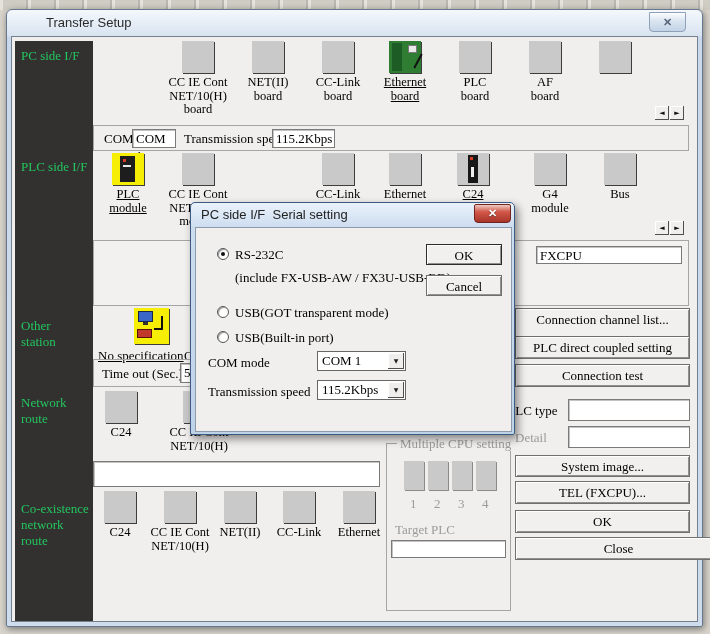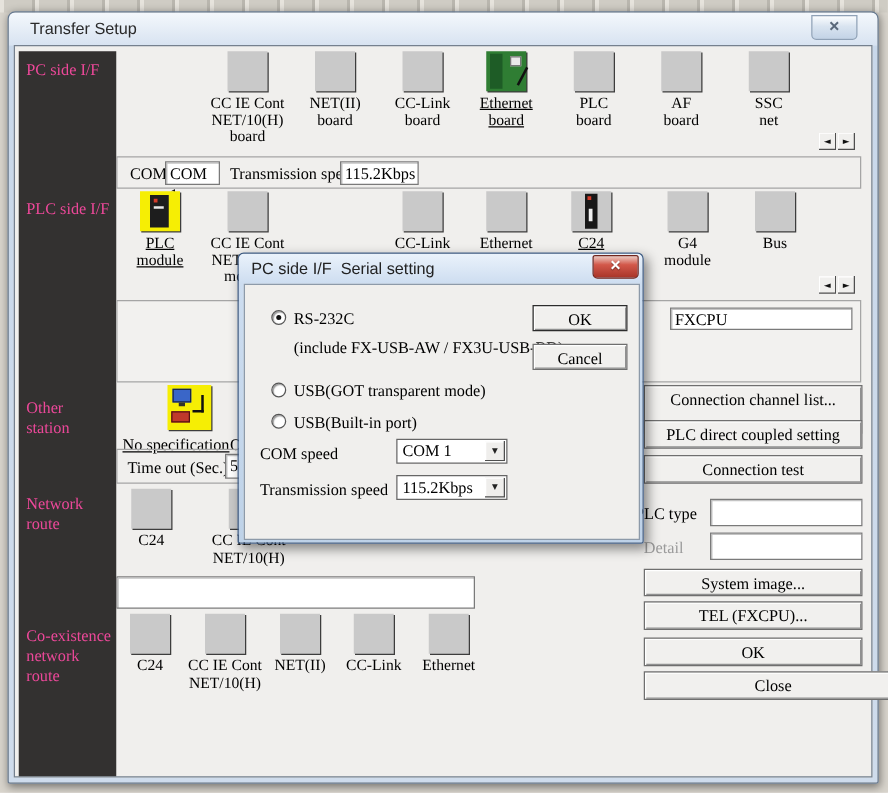--- a/index.html
+++ b/index.html
@@ -10,32 +10,32 @@
   
   .top-strip{position:absolute;left:0;top:0;width:710px;height:10px;
     background:repeating-linear-gradient(90deg,#e6e3dc 0 3px,#cfccc4 3px 26px,#b9b6ae 26px 28px);}
 
   
   .window{position:absolute;left:6px;top:9px;width:697px;height:618px;
     border:1px solid #65788f;border-radius:6px 6px 2px 2px;
     background:linear-gradient(#f4f8fc,#d8e3f1 26px,#c9d8ea 27px,#cfdcec);
     box-shadow:1px 2px 7px rgba(0,0,0,.45);}
   .titlebar{position:absolute;left:0;top:0;right:0;height:26px;
-    font:13px/26px "Liberation Sans",sans-serif;color:#2a2a2a;padding-left:17px;
+    font:13px/26px "Liberation Sans",sans-serif;color:#2a2a2a;padding-left:39px;
     white-space:pre;}
   .win-close{position:absolute;right:16px;top:2px;width:37px;height:20px;
     background:linear-gradient(#fbfdfe,#d9e4f0 45%,#c3d3e6);
     border:1px solid #8fa1b6;border-radius:0 0 4px 4px;
     font:bold 11px/18px "Liberation Sans",sans-serif;color:#59687a;text-align:center;cursor:default;}
   .win-body{position:absolute;left:4px;right:4px;top:26px;bottom:4px;
     background:#f0efed;border:1px solid #75808e;}
 
   
   .sidebar{position:absolute;left:3px;top:4px;width:78px;height:580px;background:#333130;}
-  .side-label{position:absolute;left:6px;color:#ec4899;white-space:pre-line;
+  .side-label{position:absolute;left:6px;color:#22c55e;white-space:pre-line;
     font:13px/16px "Liberation Serif",serif;}
 
   
   .icon-item{position:absolute;width:68px;text-align:center;
     font:12.5px/13.5px "Liberation Serif",serif;color:#000;}
   .sq{width:32px;height:32px;background:#c9c9c9;margin:0 auto;position:relative;
     box-shadow:1px 1px 0 #3d3d3d;}
   .ilabel{margin-top:3px;white-space:pre-line;}
   .sel{text-decoration:underline;}
 
@@ -150,22 +150,20 @@
       <div class="ilabel">PLC
 board</div>
     </div>
     <div class="icon-item" style="left:499px;top:4px">
       <div class="sq"></div>
       <div class="ilabel">AF
 board</div>
     </div>
     <div class="icon-item" style="left:569px;top:4px">
       <div class="sq"></div>
-      <div class="ilabel">SSC
-net</div>
     </div>
 
     <div class="scrollbtn" style="left:643px;top:69px">◄</div>
     <div class="scrollbtn" style="left:658px;top:69px">►</div>
 
     <div class="etched" style="left:81px;top:88px;width:596px;height:26px">
       <div class="lbl" style="left:10px;top:5px">COM</div>
       <div class="sunken" style="left:38px;top:3px;width:44px;height:19px">COM 1</div>
       <div class="lbl" style="left:90px;top:5px">Transmission speed</div>
       <div class="sunken" style="left:178px;top:3px;width:63px;height:19px">115.2Kbps</div>
@@ -265,20 +263,33 @@
     <div class="icon-item" style="left:253px;top:454px">
       <div class="sq"></div>
       <div class="ilabel">CC-Link</div>
     </div>
     <div class="icon-item" style="left:313px;top:454px">
       <div class="sq"></div>
       <div class="ilabel">Ethernet</div>
     </div>
 
 
+    <div class="etched" style="left:374px;top:406px;width:125px;height:168px">
+      <div class="lbl gray" style="left:10px;top:-8px;background:#f0efed;padding:0 3px">Multiple CPU setting</div>
+      <div class="abs" style="left:17px;top:17px;width:20px;height:29px;background:#c9c9c9;box-shadow:1px 1px 0 #8a8a8a"></div>
+      <div class="abs" style="left:41px;top:17px;width:20px;height:29px;background:#c9c9c9;box-shadow:1px 1px 0 #8a8a8a"></div>
+      <div class="abs" style="left:65px;top:17px;width:20px;height:29px;background:#c9c9c9;box-shadow:1px 1px 0 #8a8a8a"></div>
+      <div class="abs" style="left:89px;top:17px;width:20px;height:29px;background:#c9c9c9;box-shadow:1px 1px 0 #8a8a8a"></div>
+      <div class="lbl gray" style="left:23px;top:52px">1</div>
+      <div class="lbl gray" style="left:47px;top:52px">2</div>
+      <div class="lbl gray" style="left:71px;top:52px">3</div>
+      <div class="lbl gray" style="left:95px;top:52px">4</div>
+      <div class="lbl gray" style="left:8px;top:78px">Target PLC</div>
+      <div class="sunken" style="left:4px;top:96px;width:115px;height:18px"></div>
+    </div>
 
     <div class="btn" style="left:503px;top:271px;width:175px;height:39px">Connection  channel  list...</div>
     <div class="btn" style="left:503px;top:299px;width:175px;height:23px">PLC direct coupled setting</div>
     <div class="btn" style="left:503px;top:327px;width:175px;height:23px">Connection test</div>
 
     <div class="lbl" style="left:496px;top:366px">PLC type</div>
     <div class="sunken" style="left:556px;top:362px;width:122px;height:22px"></div>
     <div class="lbl gray" style="left:503px;top:393px">Detail</div>
     <div class="sunken" style="left:556px;top:389px;width:122px;height:22px"></div>
 
@@ -301,21 +312,21 @@
 
     <div class="btn" style="left:230px;top:16px;width:76px;height:21px;border-color:#2c2c2c">OK</div>
     <div class="btn" style="left:230px;top:47px;width:76px;height:21px">Cancel</div>
 
     <div class="radio" style="left:21px;top:78px"></div>
     <div class="lbl" style="left:39px;top:77px">USB(GOT transparent mode)</div>
 
     <div class="radio" style="left:21px;top:103px"></div>
     <div class="lbl" style="left:39px;top:102px">USB(Built-in port)</div>
 
-    <div class="lbl" style="left:12px;top:127px">COM speed</div>
+    <div class="lbl" style="left:12px;top:127px">COM mode</div>
     <div class="combo" style="left:121px;top:123px">
       <span>COM 1</span>
       <span class="cbtn">▼</span>
     </div>
 
     <div class="lbl" style="left:12px;top:156px">Transmission speed</div>
     <div class="combo" style="left:121px;top:152px">
       <span>115.2Kbps</span>
       <span class="cbtn">▼</span>
     </div>

